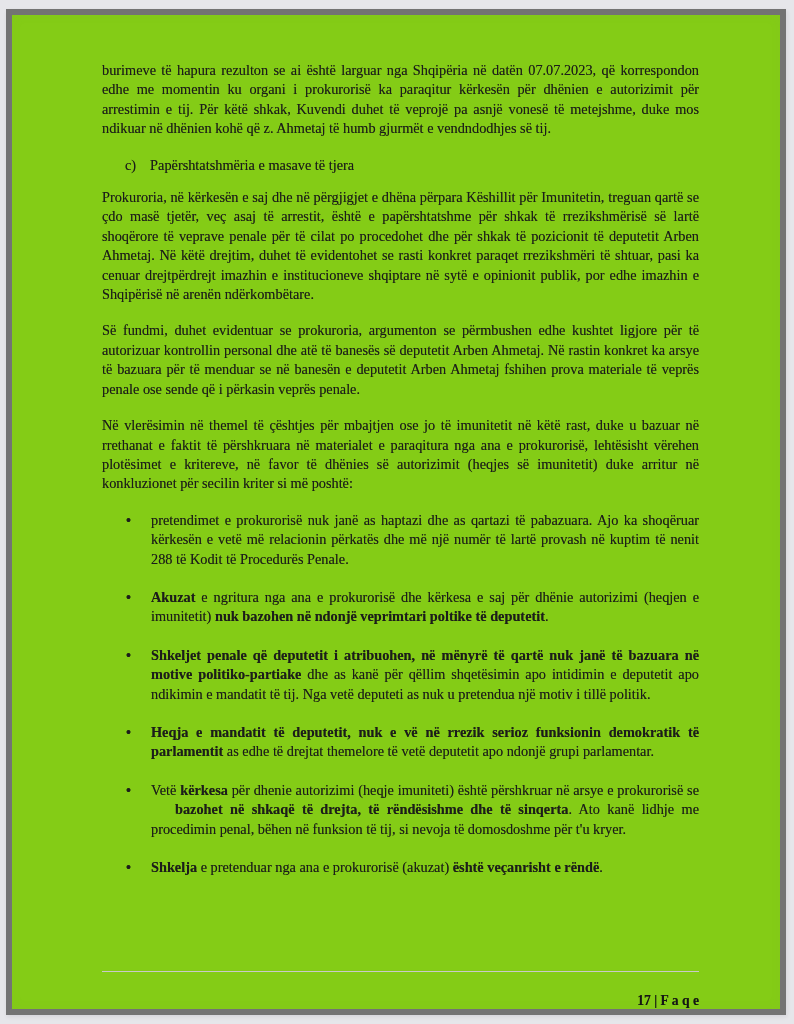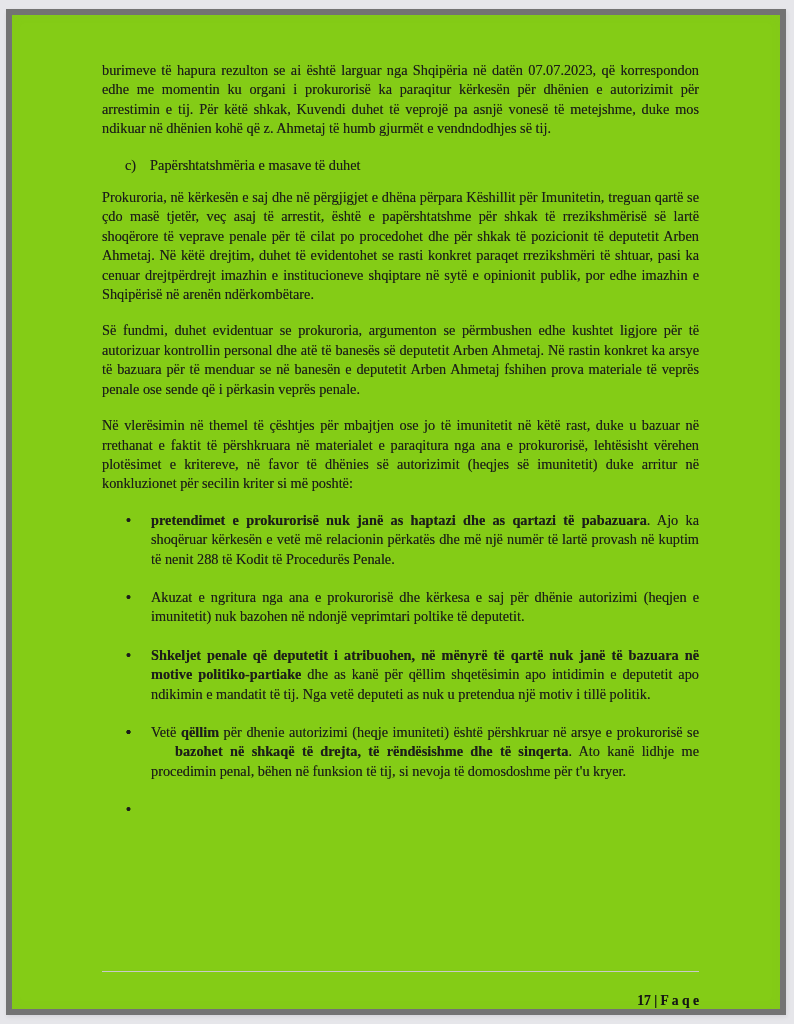--- a/index.html
+++ b/index.html
@@ -79,52 +79,54 @@
 </style>
 </head>
 <body>
 
 <div class="page">
   <div class="content">
 
     <p class="para">burimeve të hapura rezulton se ai është larguar nga Shqipëria në datën 07.07.2023, që korrespondon edhe me momentin ku organi i prokurorisë ka paraqitur kërkesën për dhënien e autorizimit për arrestimin e tij. Për këtë shkak, Kuvendi duhet të veprojë pa asnjë vonesë të metejshme, duke mos ndikuar në dhënien kohë që z. Ahmetaj të humb gjurmët e vendndodhjes së tij.</p>
 
     <div class="heading">
-      <span class="label">c)</span><span>Papërshtatshmëria e masave të duhet</span>
+      <span class="label">c)</span><span>Papërshtatshmëria e masave të tjera</span>
     </div>
 
     <p class="para">Prokuroria, në kërkesën e saj dhe në përgjigjet e dhëna përpara Këshillit për Imunitetin, treguan qartë se çdo masë tjetër, veç asaj të arrestit, është e papërshtatshme për shkak të rrezikshmërisë së lartë shoqërore të veprave penale për të cilat po procedohet dhe për shkak të pozicionit të deputetit Arben Ahmetaj. Në këtë drejtim, duhet të evidentohet se rasti konkret paraqet rrezikshmëri të shtuar, pasi ka cenuar drejtpërdrejt imazhin e institucioneve shqiptare në sytë e opinionit publik, por edhe imazhin e Shqipërisë në arenën ndërkombëtare.</p>
 
     <p class="para">Së fundmi, duhet evidentuar se prokuroria, argumenton se përmbushen edhe kushtet ligjore për të autorizuar kontrollin personal dhe atë të banesës së deputetit Arben Ahmetaj. Në rastin konkret ka arsye të bazuara për të menduar se në banesën e deputetit Arben Ahmetaj fshihen prova materiale të veprës penale ose sende që i përkasin veprës penale.</p>
 
 
     <p class="para">Në vlerësimin në themel të çështjes për mbajtjen ose jo të imunitetit në këtë rast, duke u bazuar në rrethanat e faktit të përshkruara në materialet e paraqitura nga ana e prokurorisë, lehtësisht vërehen plotësimet e kritereve, në favor të dhënies së autorizimit (heqjes së imunitetit) duke arritur në konkluzionet për secilin kriter si më poshtë:</p>
 
     <div class="bullet-list">
       <div class="bullet-item">
         <span class="bullet-dot">•</span>
-        <span><span style="font-weight: bold;">pretendimet e prokurorisë nuk janë as haptazi dhe as qartazi të pabazuara</span><span>. Ajo ka shoqëruar kërkesën e vetë më relacionin përkatës dhe më një numër të lartë provash në kuptim të nenit 288 të Kodit të Procedurës Penale.</span></span>
+        <span><span style="font-weight: normal;">pretendimet e prokurorisë nuk janë as haptazi dhe as qartazi të pabazuara</span><span>. Ajo ka shoqëruar kërkesën e vetë më relacionin përkatës dhe më një numër të lartë provash në kuptim të nenit 288 të Kodit të Procedurës Penale.</span></span>
       </div>
       <div class="bullet-item">
         <span class="bullet-dot">•</span>
-        <span><span style="font-weight: normal;">Akuzat</span><span> e ngritura nga ana e prokurorisë dhe kërkesa e saj për dhënie autorizimi (heqjen e imunitetit) </span><span style="font-weight: normal;">nuk bazohen në ndonjë veprimtari poltike të deputetit</span><span>.</span></span>
+        <span><span style="font-weight: bold;">Akuzat</span><span> e ngritura nga ana e prokurorisë dhe kërkesa e saj për dhënie autorizimi (heqjen e imunitetit) </span><span style="font-weight: bold;">nuk bazohen në ndonjë veprimtari poltike të deputetit</span><span>.</span></span>
       </div>
       <div class="bullet-item">
         <span class="bullet-dot">•</span>
         <span><span style="font-weight: bold;">Shkeljet penale që deputetit i atribuohen, në mënyrë të qartë nuk janë të bazuara në motive politiko-partiake</span><span> dhe as kanë për qëllim shqetësimin apo intidimin e deputetit apo ndikimin e mandatit të tij. Nga vetë deputeti as nuk u pretendua një motiv i tillë politik.</span></span>
       </div>
       <div class="bullet-item">
         <span class="bullet-dot">•</span>
+        <span><span style="font-weight: bold;">Heqja e mandatit të deputetit, nuk e vë në rrezik serioz funksionin demokratik të parlamentit</span><span> as edhe të drejtat themelore të vetë deputetit apo ndonjë grupi parlamentar.</span></span>
       </div>
       <div class="bullet-item">
         <span class="bullet-dot">•</span>
-        <span><span>Vetë </span><span style="font-weight: bold;">qëllim</span><span> për dhenie autorizimi (heqje imuniteti) është përshkruar në arsye e prokurorisë se </span><span style="font-weight: bold; padding-left: 24px;">bazohet në shkaqë të drejta, të rëndësishme dhe të sinqerta</span><span>. Ato kanë lidhje me procedimin penal, bëhen në funksion të tij, si nevoja të domosdoshme për t'u kryer.</span></span>
+        <span><span>Vetë </span><span style="font-weight: bold;">kërkesa</span><span> për dhenie autorizimi (heqje imuniteti) është përshkruar në arsye e prokurorisë se </span><span style="font-weight: bold; padding-left: 24px;">bazohet në shkaqë të drejta, të rëndësishme dhe të sinqerta</span><span>. Ato kanë lidhje me procedimin penal, bëhen në funksion të tij, si nevoja të domosdoshme për t'u kryer.</span></span>
       </div>
       <div class="bullet-item">
         <span class="bullet-dot">•</span>
+        <span><span style="font-weight: bold;">Shkelja</span><span> e pretenduar nga ana e prokurorisë (akuzat) </span><span style="font-weight: bold;">është veçanrisht e rëndë</span><span>.</span></span>
       </div>
     </div>
 
   </div>
 
   <div class="footer">
     <span>17 | F a q e</span>
   </div>
 </div>
 

